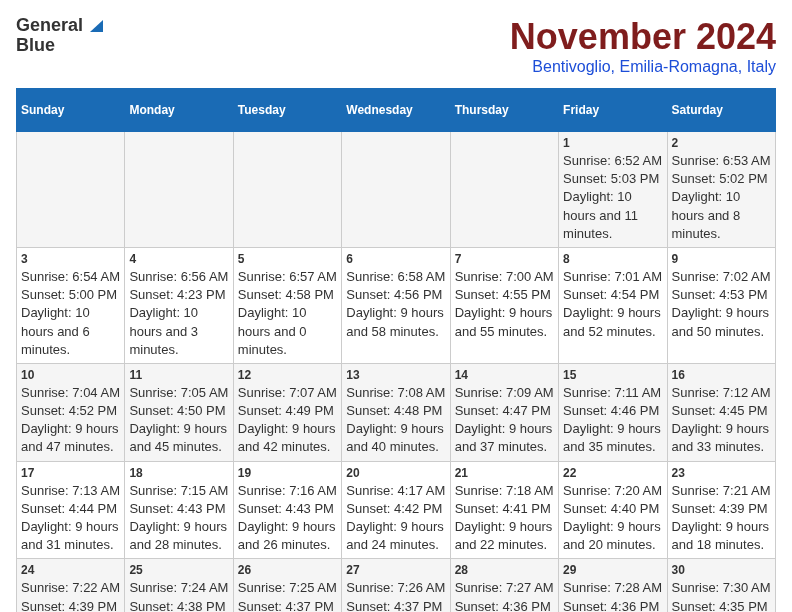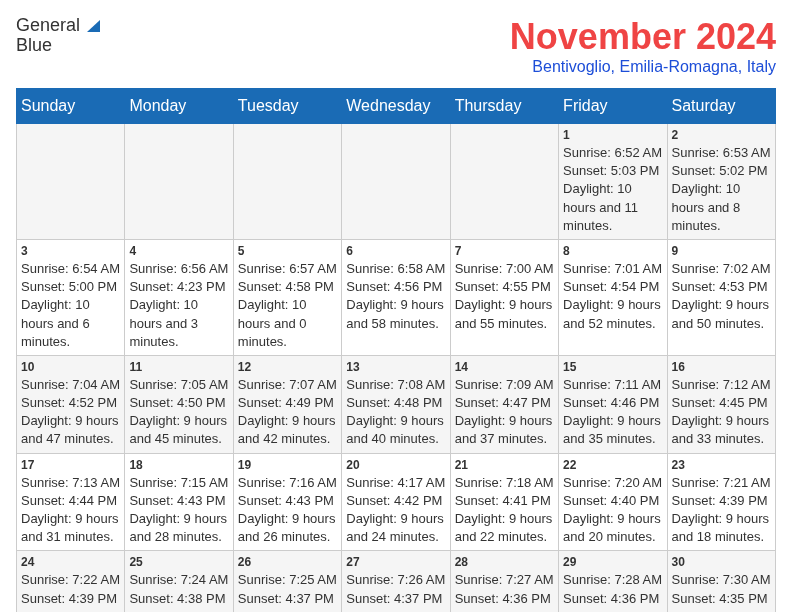--- a/index.html
+++ b/index.html
@@ -16,52 +16,52 @@
       align-items: flex-start;
       margin-bottom: 12px;
     }
     .logo {
       display: flex;
       flex-direction: column;
       align-items: flex-start;
     }
     .logo-text {
       font-size: 18px;
-      font-weight: normal;
+      font-weight: bold;
       color: #333;
       line-height: 1.1;
     }
     .logo-row {
       display: flex;
       align-items: center;
     }
     .title-section {
       text-align: right;
     }
     .month-title {
       font-size: 36px;
       font-weight: bold;
-      color: #ef4444;
+      color: #7f1d1d;
     }
     .location-title {
       font-size: 16px;
       color: #1d4ed8;
       font-weight: normal;
     }
     table {
       width: 100%;
       border-collapse: collapse;
       table-layout: fixed;
     }
     thead tr th {
       background-color: #1a6bb5;
       color: #fff;
-      font-size: 16px;
-      font-weight: normal;
-      padding: 8px 4px;
+      font-size: 12px;
+      font-weight: bold;
+      padding: 14px 4px;
       text-align: left;
       border: 1px solid #1a6bb5;
     }
     tbody tr td {
       border: 1px solid #ccc;
       vertical-align: top;
       padding: 4px;
       font-size: 10px;
       color: #333;
       height: 82px;

